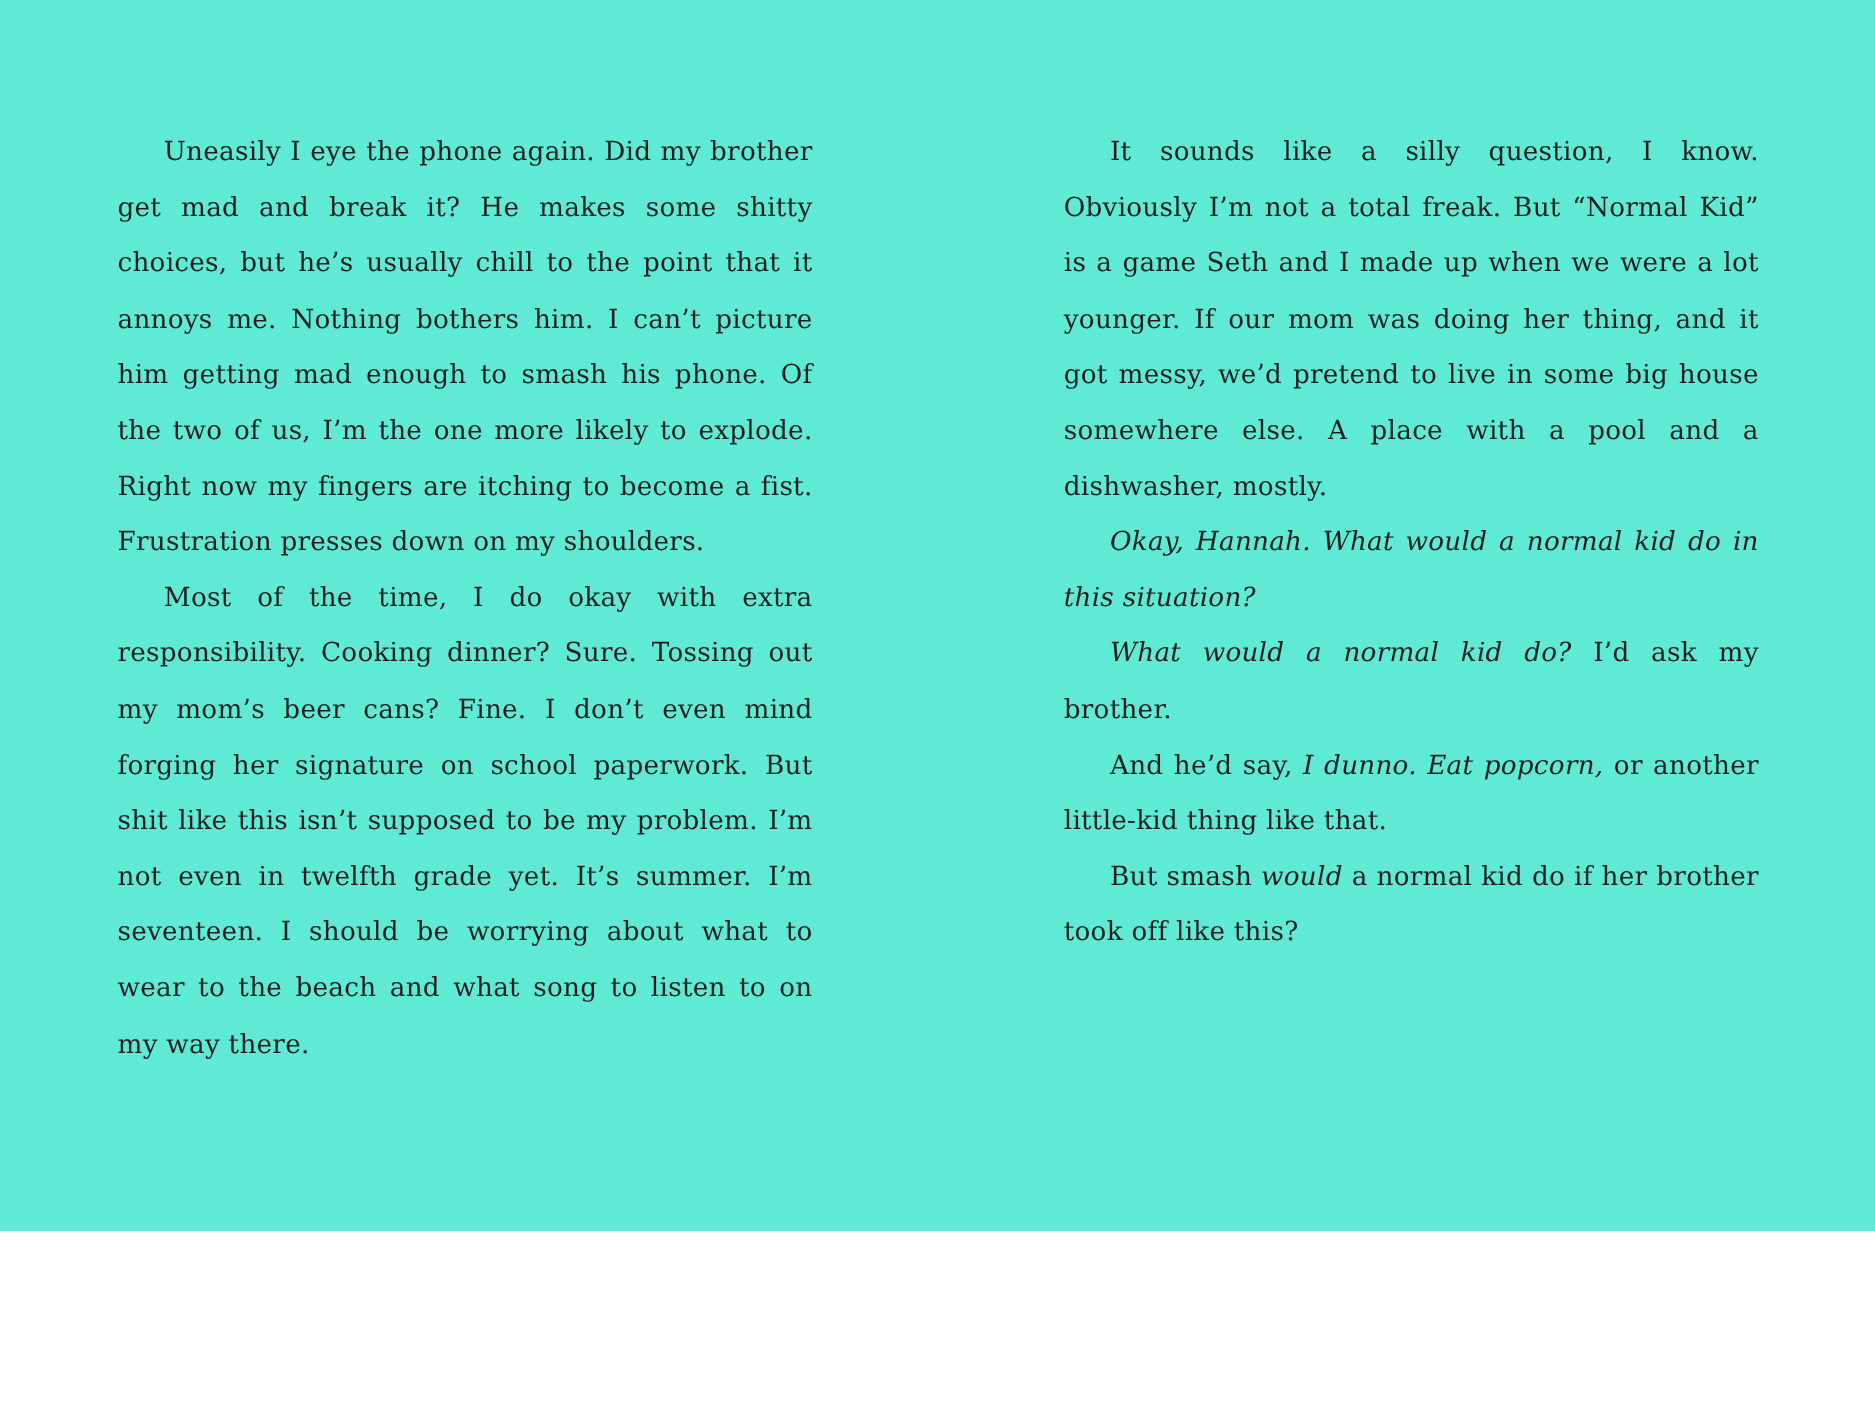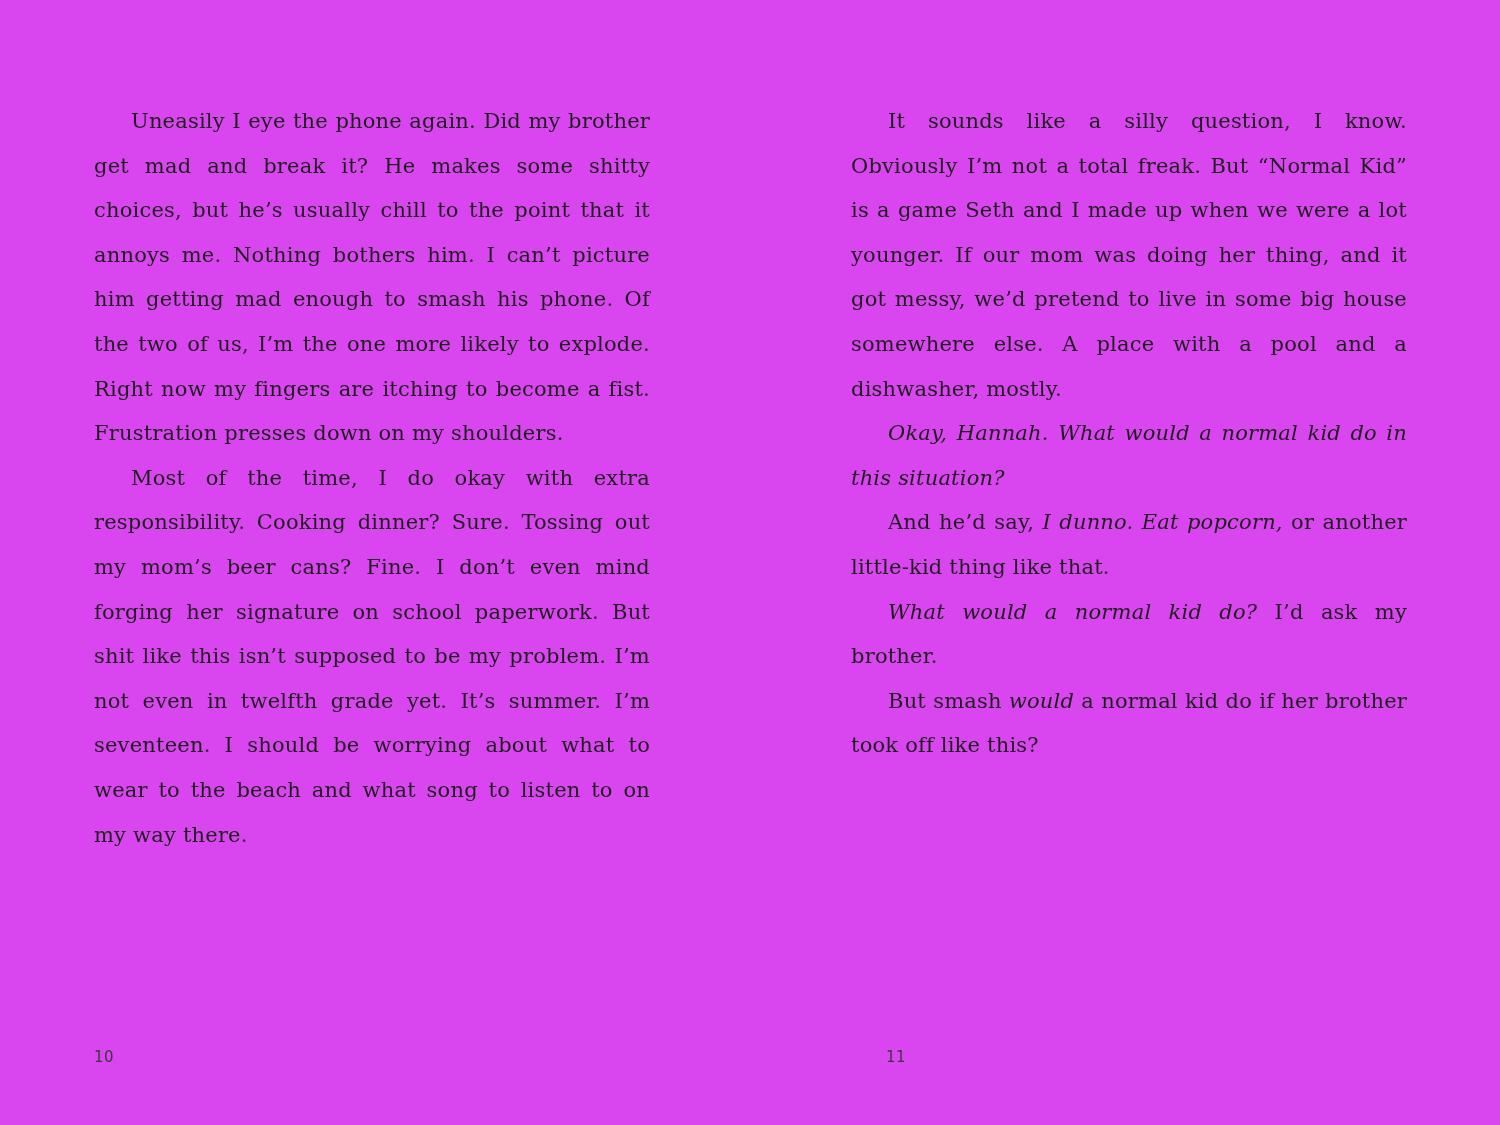--- a/index.html
+++ b/index.html
@@ -3,22 +3,22 @@
 <meta charset="utf-8">
 <style>
   html, body {
     margin: 0;
     padding: 0;
     background: #ffffff;
   }
   .spread {
     position: relative;
     width: 1500px;
-    height: 1125px;
-    background: #d946ef;
+    height: 985px;
+    background: #5eead4;
     overflow: hidden;
     font-family: "DejaVu Serif", serif;
   }
   .page {
     position: absolute;
     top: 99px;
     width: 556px;
   }
   .page-left  { left: 94px; }
   .page-right { left: 851px; }
@@ -57,22 +57,22 @@
     <div class="page-text">
         <p class="para"><span>Uneasily I eye the phone again. Did my brother get mad and break it? He makes some shitty choices, but he’s usually chill to the point that it annoys me. Nothing bothers him. I can’t picture him getting mad enough to smash his phone. Of the two of us, I’m the one more likely to explode. Right now my fingers are itching to become a fist. Frustration presses down on my shoulders.</span></p>
         <p class="para"><span>Most of the time, I do okay with extra responsibility. Cooking dinner? Sure. Tossing out my mom’s beer cans? Fine. I don’t even mind forging her signature on school paperwork. But shit like this isn’t supposed to be my problem. I’m not even in twelfth grade yet. It’s summer. I’m seventeen. I should be worrying about what to wear to the beach and what song to listen to on my way there.</span></p>
       </div>
   </div>
 
   <div class="page page-right">
     <div class="page-text">
         <p class="para"><span>It sounds like a silly question, I know. Obviously I’m not a total freak. But “Normal Kid” is a game Seth and I made up when we were a lot younger. If our mom was doing her thing, and it got messy, we’d pretend to live in some big house somewhere else. A place with a pool and a dishwasher, mostly.</span></p>
         <p class="para"><span class="italic">Okay, Hannah. What would a normal kid do in this situation?</span></p>
+        <p class="para"><span class="italic">What would a normal kid do?</span><span> I’d ask my brother.</span></p>
         <p class="para"><span>And he’d say, </span><span class="italic">I dunno. Eat popcorn,</span><span> or another little-kid thing like that.</span></p>
-        <p class="para"><span class="italic">What would a normal kid do?</span><span> I’d ask my brother.</span></p>
         <p class="para"><span>But smash </span><span class="italic">would</span><span> a normal kid do if her brother took off like this?</span></p>
       </div>
   </div>
 
   <div class="folio folio-left">10</div>
 
   <div class="folio folio-right">11</div>
 
 </div>
 

